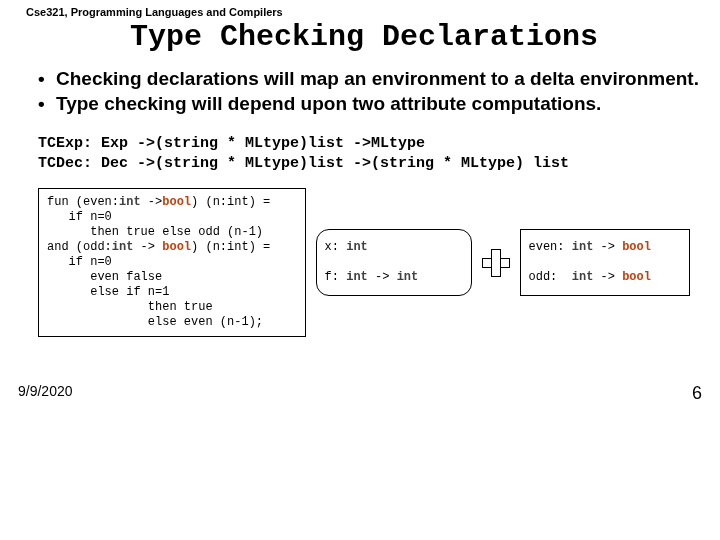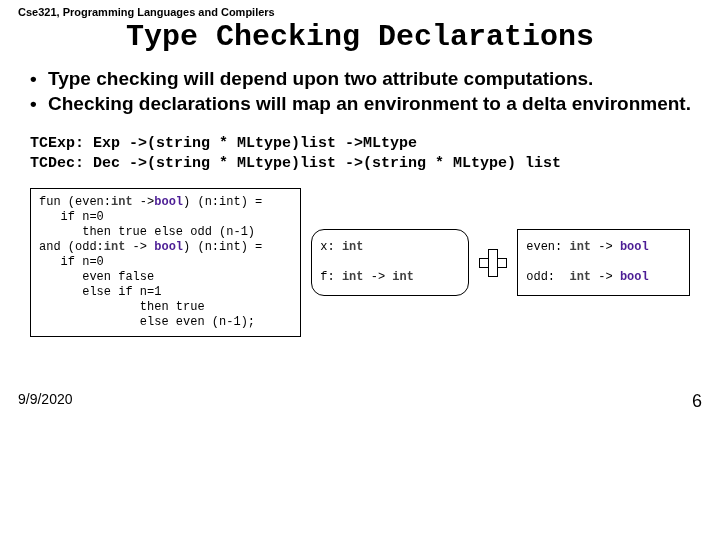--- a/index.html
+++ b/index.html
@@ -11,21 +11,21 @@
     font-family: Arial, Helvetica, sans-serif;
     color: #000;
     position: relative;
     overflow: hidden;
   }
   .page {
     width: 720px;
     height: 412px;
     position: relative;
     box-sizing: border-box;
-    padding: 6px 18px 0 18px;
+    padding: 6px 18px 0 26px;
   }
   .course {
     font-size: 11px;
     font-weight: bold;
     margin: 0 0 2px 0;
   }
   .title {
     font-size: 30px;
     font-weight: bold;
     text-align: center;
@@ -72,21 +72,21 @@
     font-family: "Courier New", Courier, monospace;
     font-size: 12px;
     line-height: 1.25;
     white-space: pre;
     box-sizing: border-box;
   }
   .codebox.left { width: 275px; }
   .codebox.mid  { width: 160px; padding: 10px 8px; border-radius: 13px; }
   .codebox.right{ width: 175px; padding: 10px 8px; }
   .codebox .tkw { color: #404040; font-weight: bold; }
-  .codebox .bkw { color: #4c1d95; font-weight: bold; }
+  .codebox .bkw { color: #c2410c; font-weight: bold; }
   .plus-shape {
     width: 28px;
     height: 28px;
     position: relative;
     flex: 0 0 28px;
   }
   .plus-shape .h, .plus-shape .v {
     position: absolute;
     background: #fff;
     border: 1.5px solid #000;
@@ -96,42 +96,42 @@
   .plus-shape .v { left: 9px; top: 0; width: 10px; height: 28px; z-index: 2; border-top: 1.5px solid #000; border-bottom: 1.5px solid #000; }
   .plus-shape .v::before, .plus-shape .v::after {
     content: "";
     position: absolute;
     left: -1.5px;
     width: 10px;
     height: 10px;
   }
   .footer {
     position: absolute;
-    bottom: 0;
+    bottom: 8px;
     left: 18px;
     right: 18px;
     display: flex;
     justify-content: space-between;
     font-size: 14px;
   }
   .footer .date { font-weight: normal; }
   .footer .pg { font-weight: normal; font-size: 18px; }
 </style>
 </head>
 <body>
 
 <div class="page">
 
   <div class="course">Cse321, Programming Languages and Compilers</div>
 
   <div class="title">Type Checking Declarations</div>
 
   <ul class="bullets">
+    <li>Checking declarations will map an environment to a delta  environment.</li>
     <li>Type checking will depend upon two attribute computations.</li>
-    <li>Checking declarations will map an environment to a delta  environment.</li>
   </ul>
 
   <div class="sigs"><span>TCExp: Exp -&gt;(string * MLtype)list -&gt;MLtype</span>
 <span>TCDec: Dec -&gt;(string * MLtype)list -&gt;(string * MLtype) list</span></div>
 
   <div class="boxes-row">
 
     <div class="codebox left"><span>fun (even:</span><span class="tkw">int</span><span> -&gt;</span><span class="bkw">bool</span><span>) (n:int) =</span>
 <span>   if n=0</span>
 <span>      then true else odd (n-1)</span>

